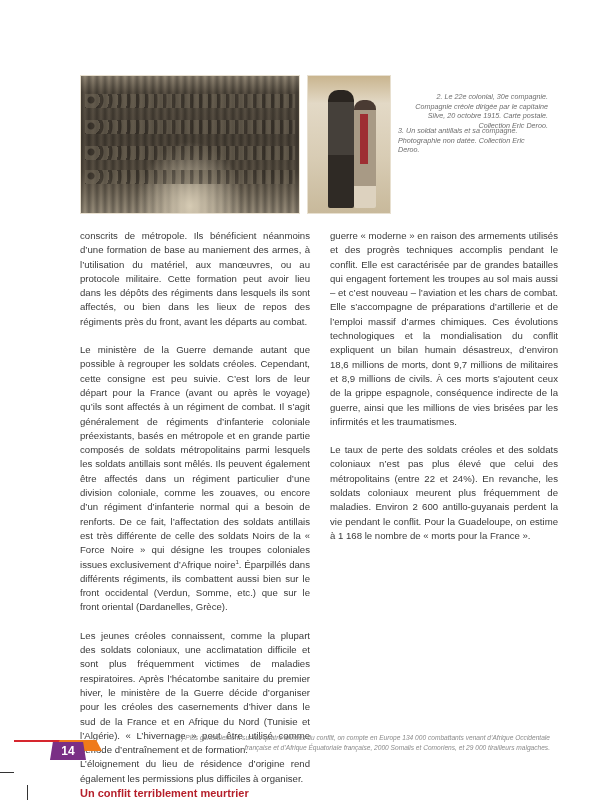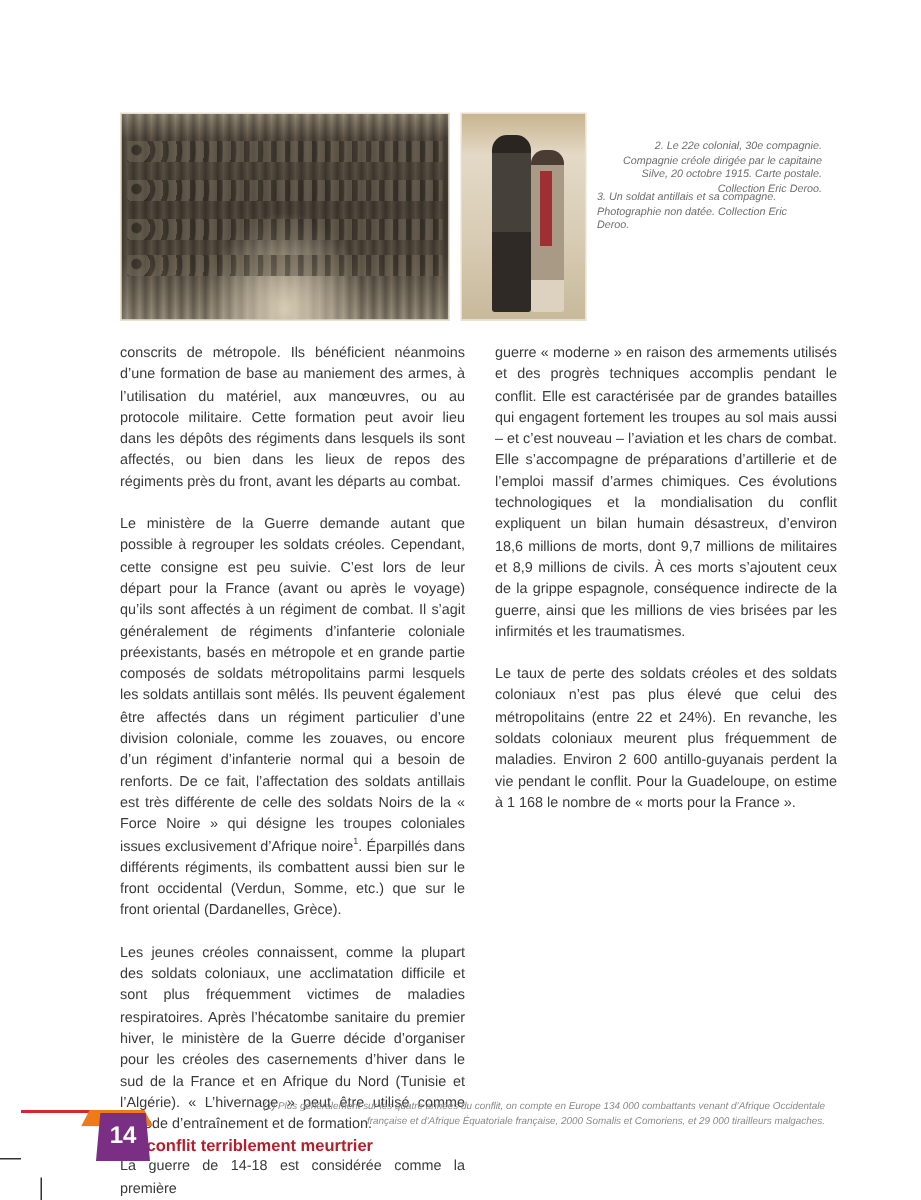--- a/index.html
+++ b/index.html
@@ -79,26 +79,26 @@
   }
   #page-tab .line {
     position: absolute; left: 0; top: 0; width: 80px; height: 2px; background: #d6262e;
   }
   #page-tab .orange {
     position: absolute; left: 40px; top: 0; width: 48px; height: 11px;
     background: #ef7a1a;
     clip-path: polygon(12% 0, 88% 0, 100% 100%, 0 100%);
   }
   #page-tab .purple {
-    position: absolute; left: 50px; top: 2px; width: 36px; height: 32px;
+    position: absolute; left: 36px; top: 2px; width: 36px; height: 18px;
     background: #7a2f85;
     clip-path: polygon(8% 0, 92% 0, 100% 100%, 0 100%);
     display: flex; align-items: center; justify-content: center;
     color: #ffffff; font-family: "Liberation Sans", sans-serif;
-    font-weight: bold; font-size: 16px;
+    font-weight: bold; font-size: 12px;
   }
   .crop-mark { position: absolute; background: #333; }
 </style>
 </head>
 <body>
 
 <div id="photo-group" class="photo">
   <div class="row" style="top:18px;"></div>
   <div class="row" style="top:44px;"></div>
   <div class="row" style="top:70px;"></div>
@@ -113,20 +113,21 @@
 
 <div id="caption-2" class="caption">2. Le 22e colonial, 30e compagnie. Compagnie créole dirigée par le capitaine Silve, 20 octobre 1915. Carte postale. Collection Eric Deroo.</div>
 <div id="caption-3" class="caption">3. Un soldat antillais et sa compagne. Photographie non datée. Collection Eric Deroo.</div>
 
 <div id="col-left" class="col">
   <p>conscrits de métropole. Ils bénéficient néanmoins d’une formation de base au maniement des armes, à l’utilisation du matériel, aux manœuvres, ou au protocole militaire. Cette formation peut avoir lieu dans les dépôts des régiments dans lesquels ils sont affectés, ou bien dans les lieux de repos des régiments près du front, avant les départs au combat.</p>
   <div class="gap"></div>
   <p><span>Le ministère de la Guerre demande autant que possible à regrouper les soldats créoles. Cependant, cette consigne est peu suivie. C’est lors de leur départ pour la France (avant ou après le voyage) qu’ils sont affectés à un régiment de combat. Il s’agit généralement de régiments d’infanterie coloniale préexistants, basés en métropole et en grande partie composés de soldats métropolitains parmi lesquels les soldats antillais sont mêlés. Ils peuvent également être affectés dans un régiment particulier d’une division coloniale, comme les zouaves, ou encore d’un régiment d’infanterie normal qui a besoin de renforts. De ce fait, l’affectation des soldats antillais est très différente de celle des soldats Noirs de la « Force Noire » qui désigne les troupes coloniales issues exclusivement d’Afrique noire</span><sup>1</sup><span>. Éparpillés dans différents régiments, ils combattent aussi bien sur le front occidental (Verdun, Somme, etc.) que sur le front oriental (Dardanelles, Grèce).</span></p>
   <div class="gap"></div>
   <p>Les jeunes créoles connaissent, comme la plupart des soldats coloniaux, une acclimatation difficile et sont plus fréquemment victimes de maladies respiratoires. Après l’hécatombe sanitaire du premier hiver, le ministère de la Guerre décide d’organiser pour les créoles des casernements d’hiver dans le sud de la France et en Afrique du Nord (Tunisie et l’Algérie). « L’hivernage » peut être utilisé comme période d’entraînement et de formation.</p>
+  <p>L’éloignement du lieu de résidence d’origine rend également les permissions plus difficiles à organiser.</p>
   <div class="section-heading">Un conflit terriblement meurtrier</div>
   <p>La guerre de 14-18 est considérée comme la première</p>
 </div>
 
 <div id="col-right" class="col">
   <p>guerre « moderne » en raison des armements utilisés et des progrès techniques accomplis pendant le conflit. Elle est caractérisée par de grandes batailles qui engagent fortement les troupes au sol mais aussi – et c’est nouveau – l’aviation et les chars de combat. Elle s’accompagne de préparations d’artillerie et de l’emploi massif d’armes chimiques. Ces évolutions technologiques et la mondialisation du conflit expliquent un bilan humain désastreux, d’environ 18,6 millions de morts, dont 9,7 millions de militaires et 8,9 millions de civils. À ces morts s’ajoutent ceux de la grippe espagnole, conséquence indirecte de la guerre, ainsi que les millions de vies brisées par les infirmités et les traumatismes.</p>
   <div class="gap"></div>
   <p>Le taux de perte des soldats créoles et des soldats coloniaux n’est pas plus élevé que celui des métropolitains (entre 22 et 24%). En revanche, les soldats coloniaux meurent plus fréquemment de maladies. Environ 2 600 antillo-guyanais perdent la vie pendant le conflit. Pour la Guadeloupe, on estime à 1 168 le nombre de « morts pour la France ».</p>
 </div>
 

